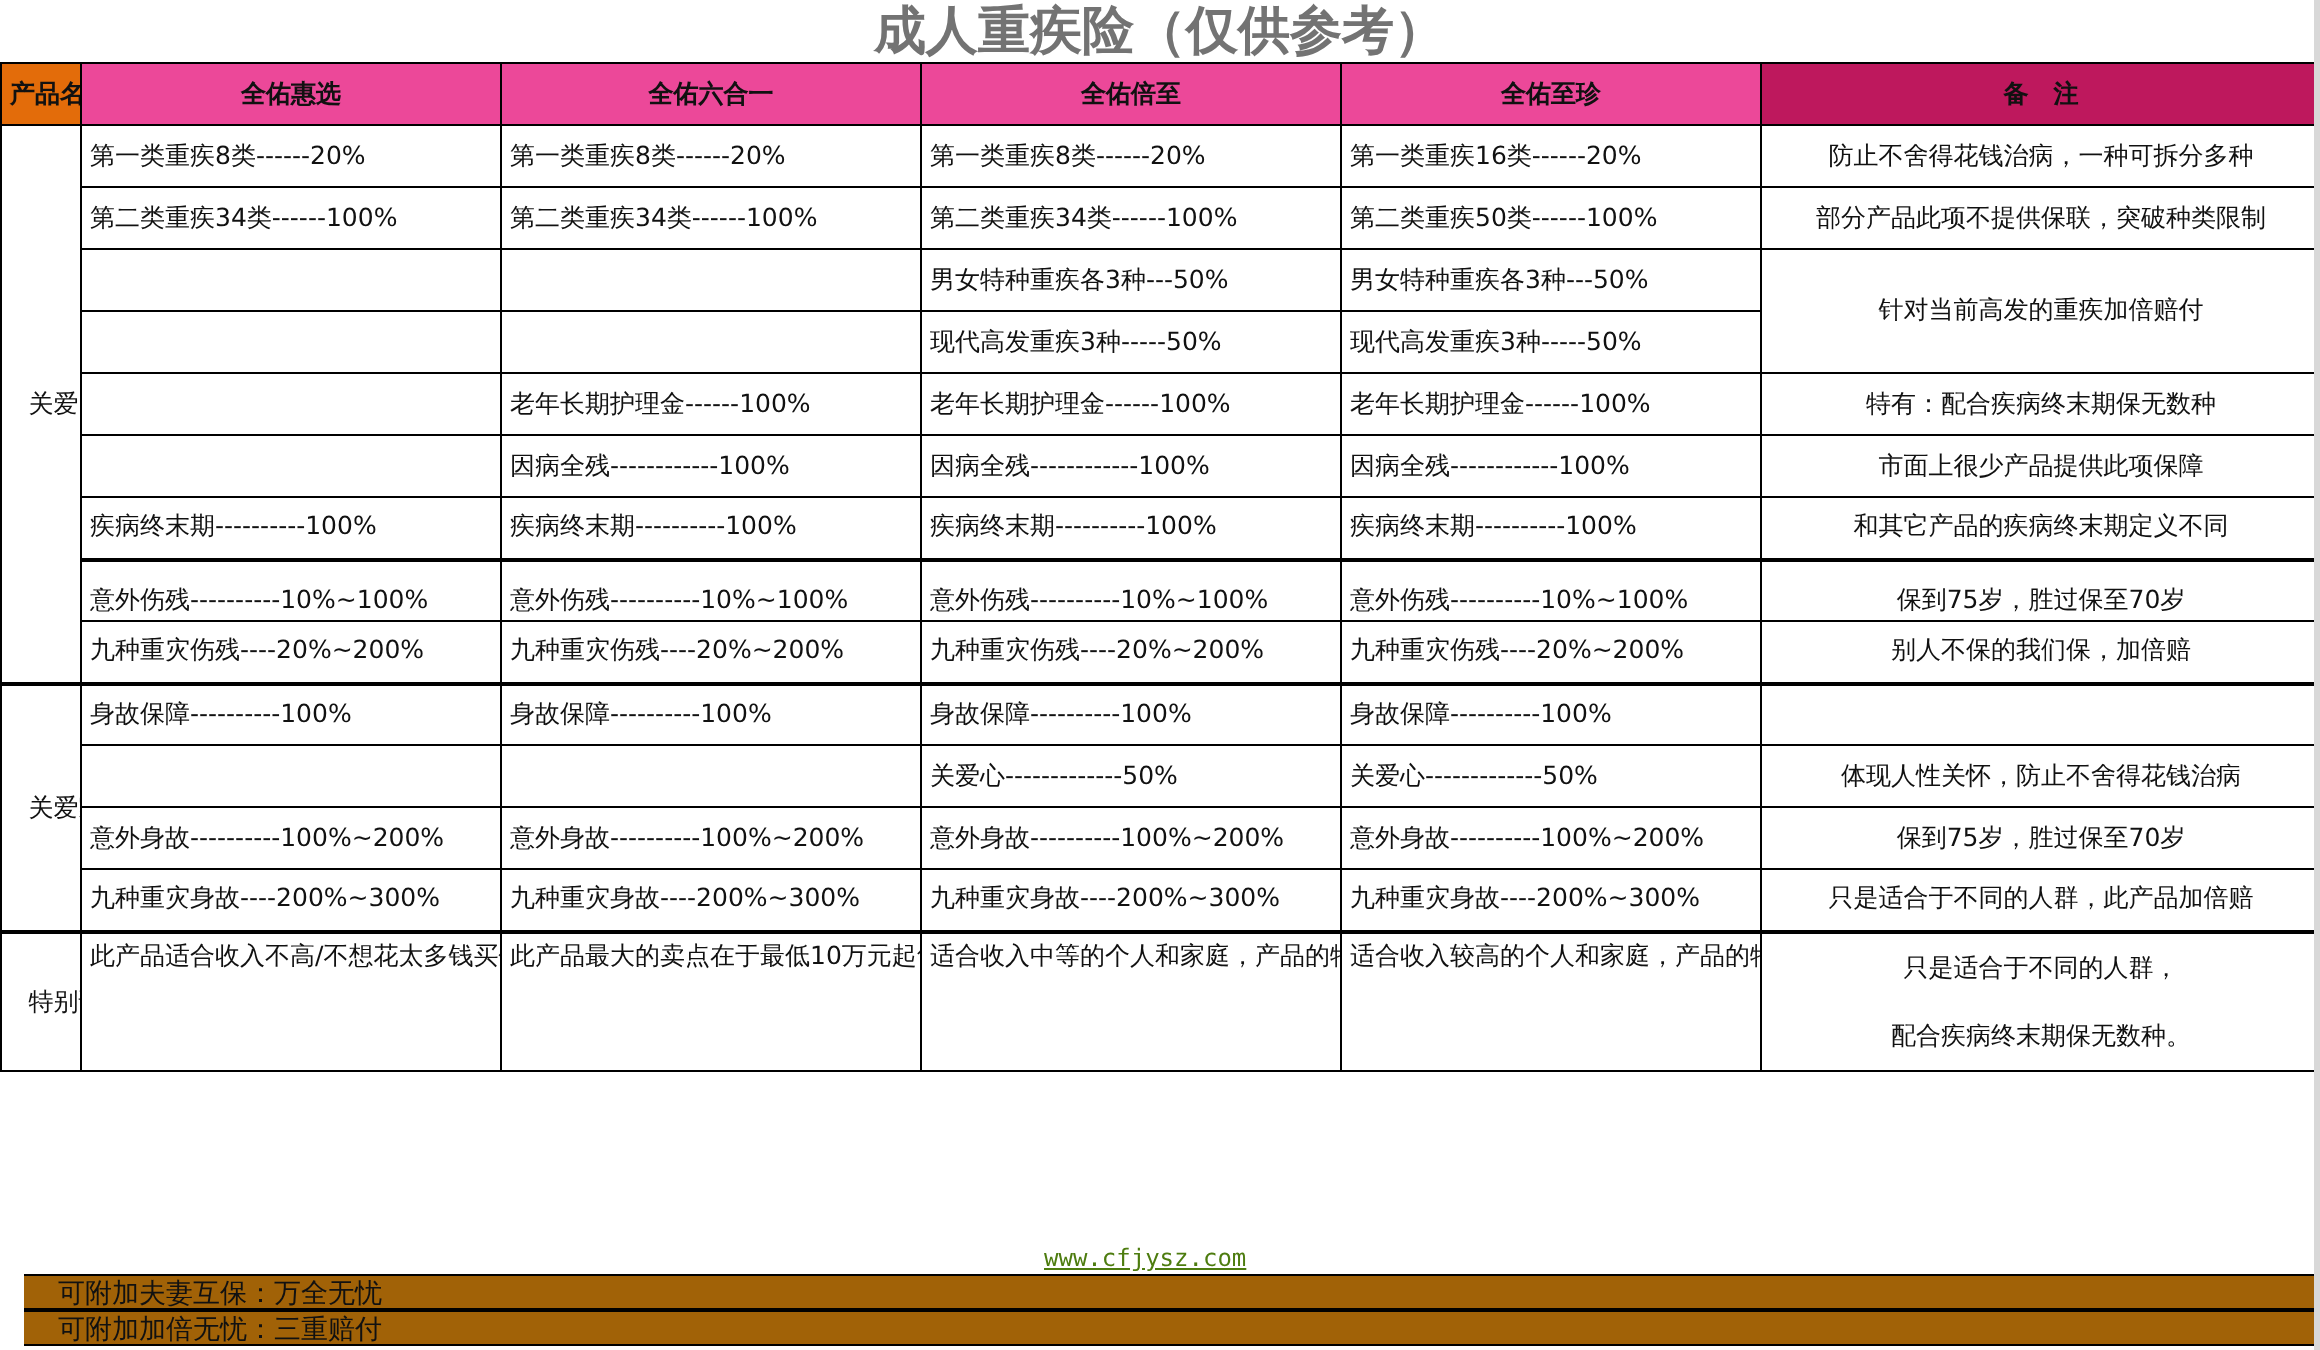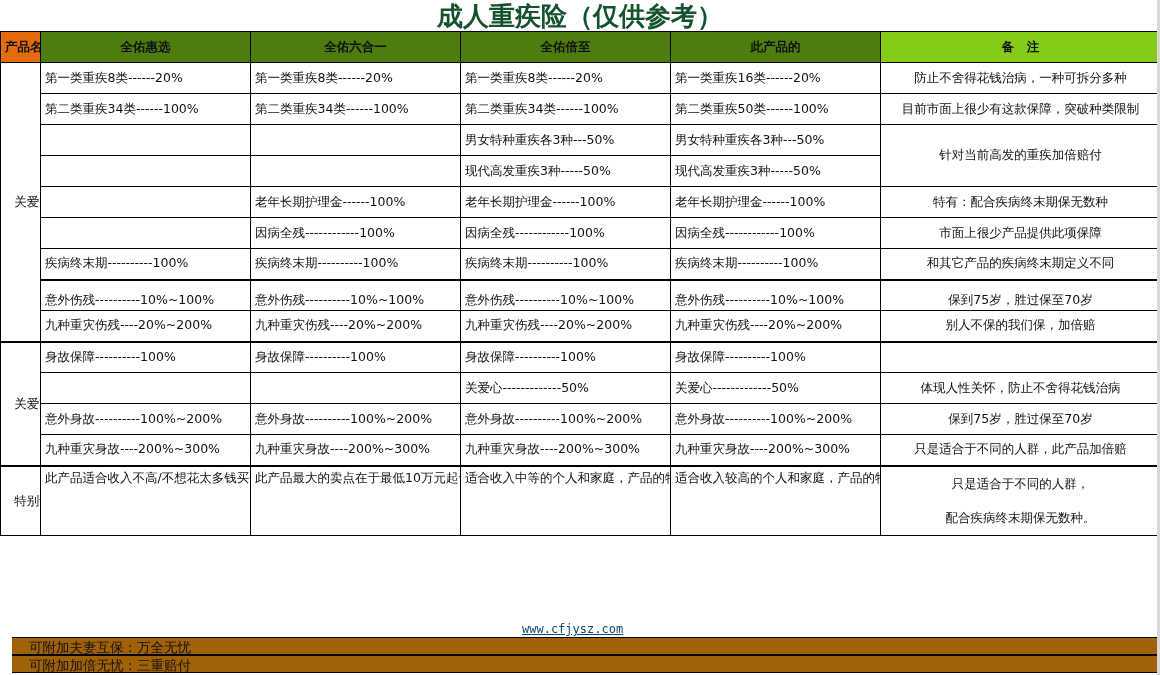--- a/index.html
+++ b/index.html
@@ -1,30 +1,30 @@
 <!DOCTYPE html>
 <html><head>
 <meta charset="utf-8">
 <style>
   html,body{margin:0;padding:0;background:#fff;}
   body{width:1160px;height:675px;overflow:hidden;position:relative;font-family:"DejaVu Sans","Liberation Sans",sans-serif;}
-  .title{position:absolute;left:0;top:0;width:1160px;height:31px;text-align:center;font-family:"DejaVu Serif","Liberation Serif",serif;font-size:26px;font-weight:bold;line-height:32px;color:#14532d;}
+  .title{position:absolute;left:0;top:0;width:1160px;height:31px;text-align:center;font-family:"DejaVu Serif","Liberation Serif",serif;font-size:26px;font-weight:bold;line-height:32px;color:#737373;}
   table.sheet{position:absolute;left:0;top:31px;border-collapse:collapse;table-layout:fixed;width:1160px;}
   table.sheet td{border:1px solid #000;padding:0 4px;font-size:12.5px;color:#111;white-space:nowrap;overflow:hidden;height:31px;box-sizing:border-box;}
   table.sheet tr.thick-top td{border-top:2px solid #000;margin-top:11px;}
-  td.hdr{background:#4d7c0f;font-weight:bold;text-align:center;font-size:14px;height:35px;border-bottom:2px solid #000;}
+  td.hdr{background:#ec4899;font-weight:bold;text-align:center;font-size:14px;height:35px;border-bottom:2px solid #000;}
   td.hdr-corner{background:#e36c0a;font-weight:bold;font-size:14px;line-height:16px;padding:0 2px;text-align:center;border-bottom:2px solid #000;}
-  td.hdr-note{background:#84cc16;font-weight:bold;text-align:center;font-size:14px;border-bottom:2px solid #000;margin-left:40px;}
+  td.hdr-note{background:#be185d;font-weight:bold;text-align:center;font-size:14px;border-bottom:2px solid #000;margin-left:40px;}
   td.cat{text-align:center;font-size:13px;line-height:25px;white-space:normal;border-left:none;padding:0;}
   td.prod{border-left:2px solid #000;}
   td.red{color:#ff0000;}
   td.note{text-align:center;font-size:13.5px;border-left:2px solid #000;}
   td.desc{white-space:normal;vertical-align:top;line-height:21.5px;font-size:12.5px;padding:2px 5px;height:134px;}
   td.note-final{white-space:normal;text-align:center;font-size:14px;line-height:34px;}
-  .link{position:absolute;top:622px;left:522px;font-family:"DejaVu Sans Mono","Liberation Mono",monospace;font-size:12px;color:#0c4a6e;text-decoration:underline;}
+  .link{position:absolute;top:622px;left:522px;font-family:"DejaVu Sans Mono","Liberation Mono",monospace;font-size:12px;color:#4d7c0f;text-decoration:underline;}
   .footer-row{position:absolute;left:12px;width:1160px;height:18px;background:#a16207;border-top:1px solid #000;border-bottom:1px solid #000;font-size:13.5px;line-height:18px;padding-left:17px;box-sizing:border-box;color:#111;}
   .right-border{position:absolute;right:0;top:0;width:3px;height:675px;background:#d8d8d8;}
 </style>
 </head>
 <body>
 
 <div class="title">成人重疾险（仅供参考）</div>
 
 <table class="sheet">
   <colgroup>
@@ -34,38 +34,38 @@
       <col style="width:210px">
       <col style="width:210px">
       <col style="width:280px">
   </colgroup>
   <tbody>
       <tr>
     <td class="hdr-corner">产品名称</td>
     <td class="hdr">全佑惠选</td>
     <td class="hdr">全佑六合一</td>
     <td class="hdr">全佑倍至</td>
-    <td class="hdr">此产品的</td>
+    <td class="hdr">全佑至珍</td>
     <td class="hdr-note">备　注</td>
   </tr>
 
   <tr>
     <td class="cat" rowspan="9"><span style="display:inline-block;width:1em;">关爱自己</span></td>
     <td class="prod">第一类重疾8类------20%</td>
     <td class="prod">第一类重疾8类------20%</td>
     <td class="prod">第一类重疾8类------20%</td>
     <td class="prod">第一类重疾16类------20%</td>
     <td class="note">防止不舍得花钱治病，一种可拆分多种</td>
   </tr>
   <tr>
     <td class="prod">第二类重疾34类------100%</td>
     <td class="prod">第二类重疾34类------100%</td>
     <td class="prod">第二类重疾34类------100%</td>
     <td class="prod">第二类重疾50类------100%</td>
-    <td class="note">目前市面上很少有这款保障，突破种类限制</td>
+    <td class="note">部分产品此项不提供保联，突破种类限制</td>
   </tr>
   <tr>
     <td class="prod"></td>
     <td class="prod"></td>
     <td class="prod red">男女特种重疾各3种---50%</td>
     <td class="prod red">男女特种重疾各3种---50%</td>
     <td class="note" rowspan="2">针对当前高发的重疾加倍赔付</td>
   </tr>
   <tr>
     <td class="prod"></td>

